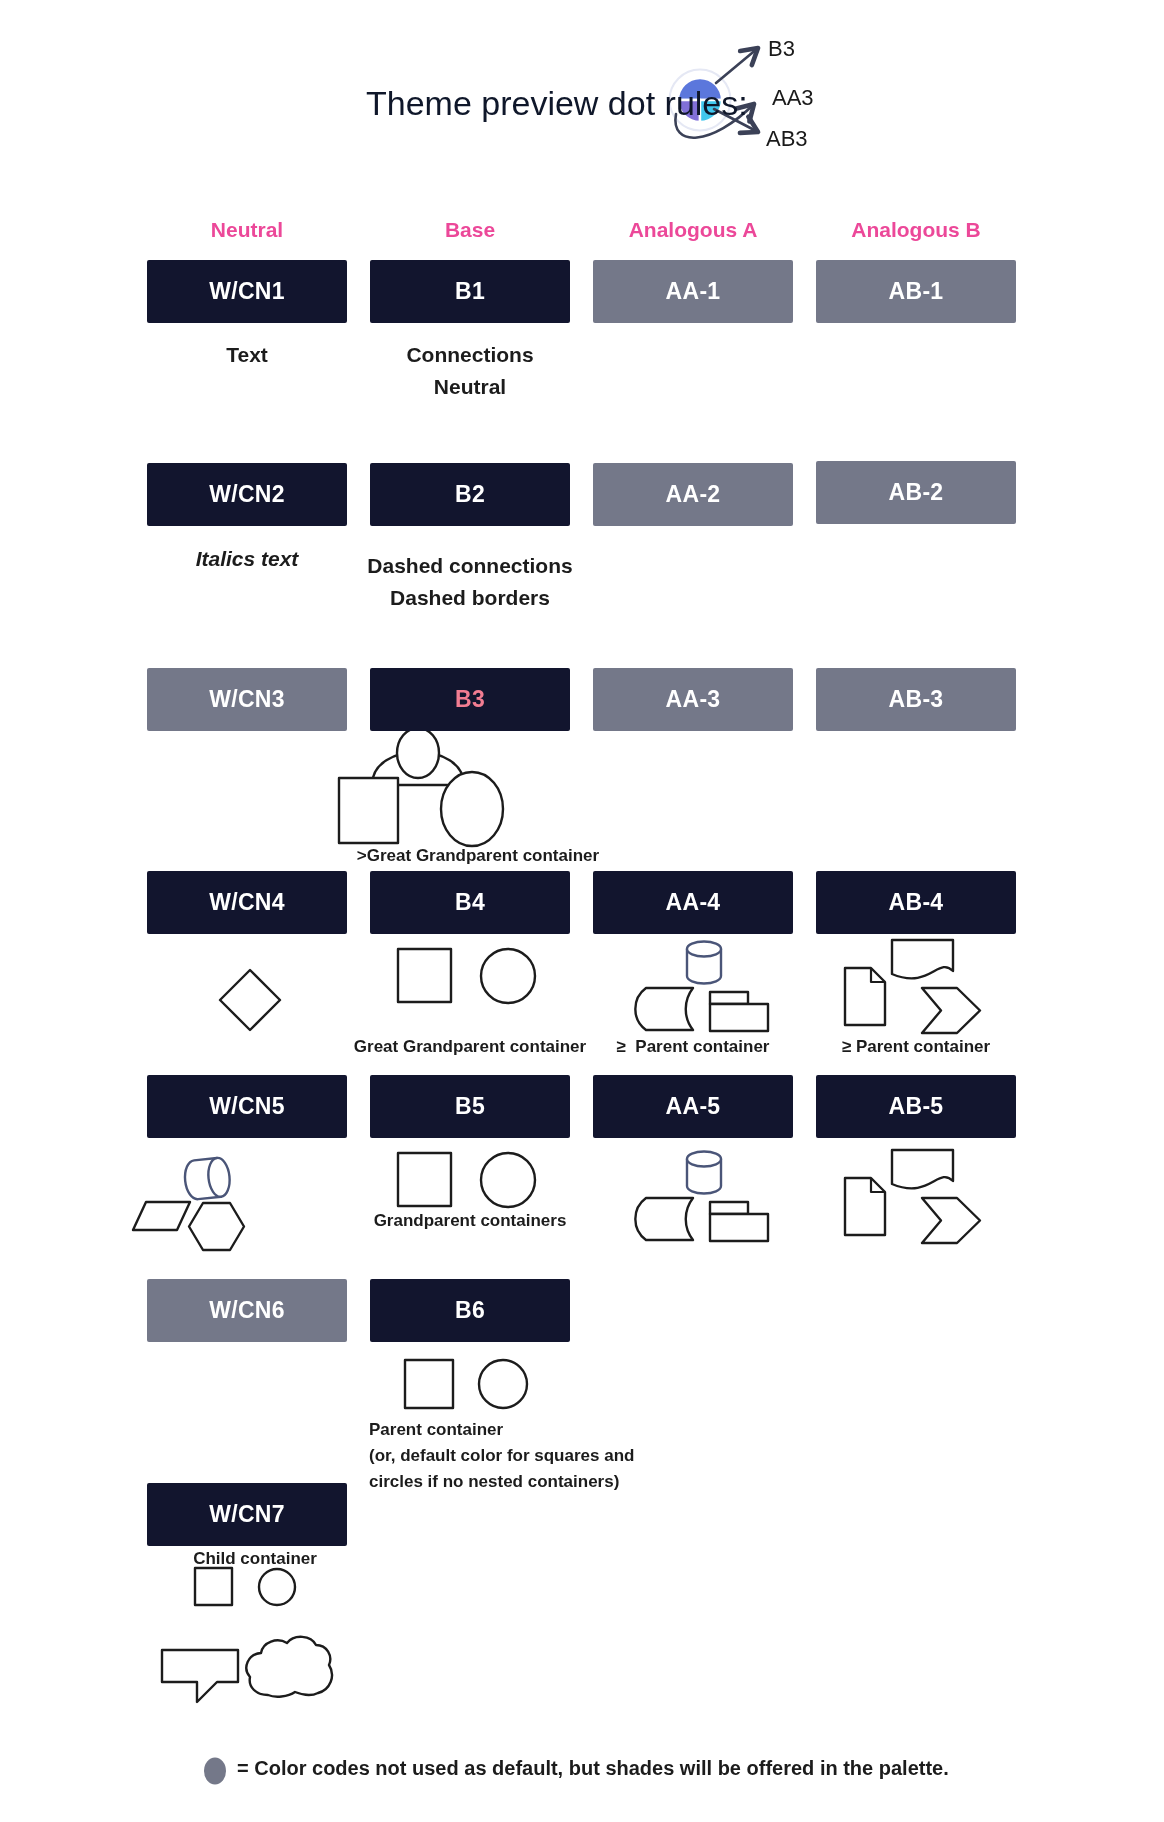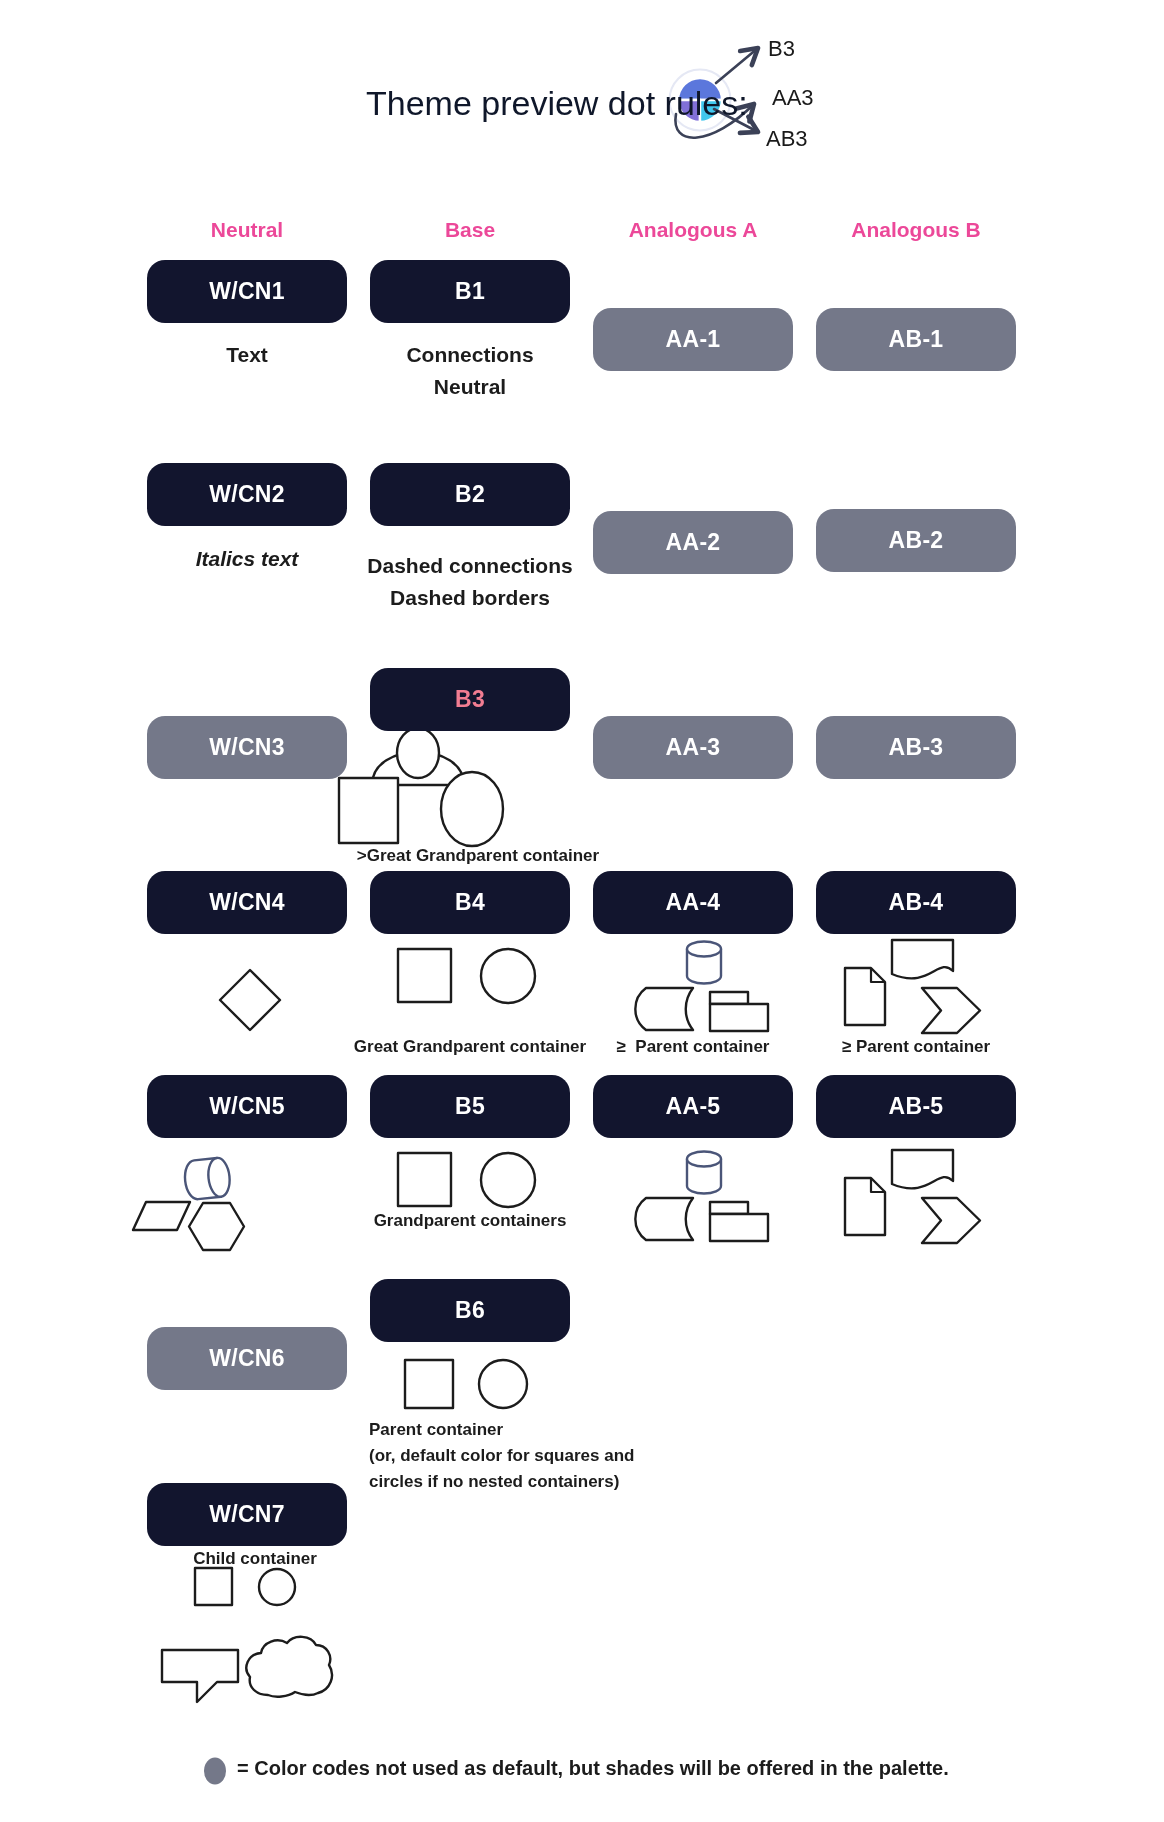--- a/index.html
+++ b/index.html
@@ -1,24 +1,24 @@
 <!DOCTYPE html>
 <html style="--swatch-dark: #12152e; --swatch-gray: #747889; --accent-pink: #f27d92; --pie-blue: #5b77dc; --pie-purple: #8170d8; --pie-cyan: #41c7ee; --arrow: #3b4157; --cylinder-stroke: #4a5578; --shape-stroke: #1c1c1c; --legend-dot: #747889;"><head>
 <meta charset="utf-8">
 <style>
   html,body{margin:0;padding:0;background:#fff;}
   body{font-family:"Liberation Sans","DejaVu Sans",sans-serif;color:#1e1e1e;}
   .canvas{position:relative;width:1164px;height:1822px;background:#fff;overflow:hidden;}
   .title{position:absolute;font-size:34px;color:#0f172a;white-space:nowrap;}
   .dot-label{position:absolute;font-size:22px;color:#1a1a1a;white-space:nowrap;}
   .colhead{position:absolute;width:200px;text-align:center;font-weight:bold;font-size:21px;color:#ec4899;}
-  .btn{position:absolute;width:200px;height:63px;border-radius:18px;display:flex;align-items:center;justify-content:center;
+  .btn{position:absolute;width:200px;height:63px;border-radius:2px;display:flex;align-items:center;justify-content:center;
        font-weight:bold;font-size:23px;color:#fff;letter-spacing:.3px;}
   .btn.dark{background:var(--swatch-dark,#12152e);}
-  .btn.gray{background:var(--swatch-gray,#747889);margin-top:48px;}
+  .btn.gray{background:var(--swatch-gray,#747889);}
   .btn.pink{color:var(--accent-pink,#f27d92);}
   .cap{position:absolute;width:200px;text-align:center;font-weight:bold;font-size:21px;line-height:32px;color:#1c1c1c;white-space:nowrap;}
   .cap.italic{font-style:italic;}
   .note{position:absolute;text-align:center;font-weight:bold;font-size:17px;color:#1c1c1c;white-space:nowrap;}
   .note.pre{white-space:pre;}
   .note.left{text-align:left;line-height:26px;}
   .legend-text{position:absolute;font-weight:bold;font-size:20px;color:#1c1c1c;white-space:nowrap;}
   svg.layer{position:absolute;left:0;top:0;width:1164px;height:1822px;}
   .shape{fill:#fff;stroke:var(--shape-stroke,#1c1c1c);stroke-width:2.4px;stroke-linejoin:round;}
   .fold{fill:none;stroke:var(--shape-stroke,#1c1c1c);stroke-width:2.2px;stroke-linejoin:round;}

